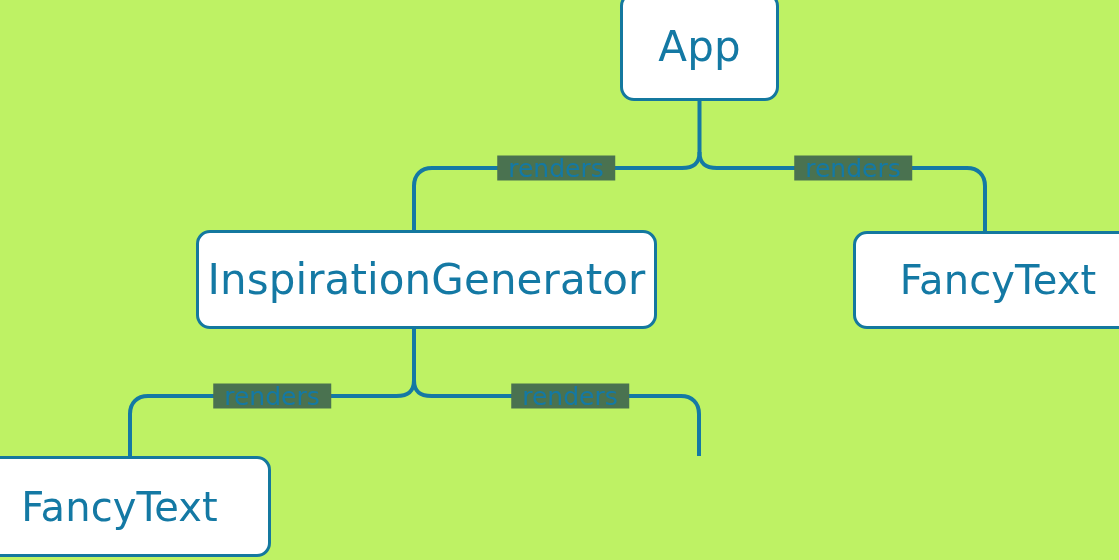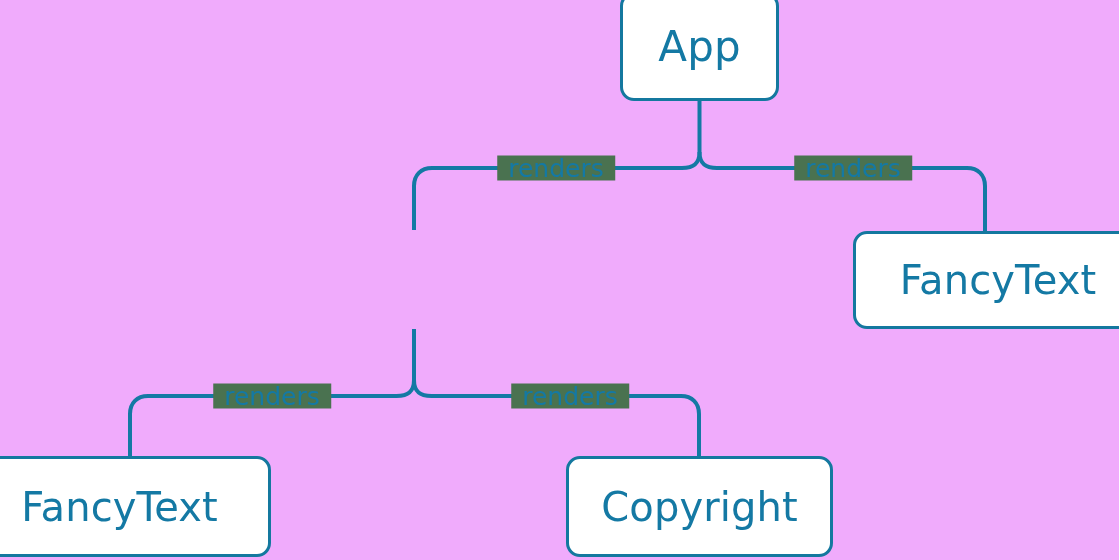--- a/index.html
+++ b/index.html
@@ -12,21 +12,21 @@
     height: 560px;
     overflow: hidden;
     background: #4a7250;
     font-family: "DejaVu Sans", "Liberation Sans", sans-serif;
   }
 
   #diagram-root {
     position: relative;
     width: 1119px;
     height: 560px;
-    background: #f0abfc;
+    background: #bef264;
   }
 
   #connector-layer {
     position: absolute;
     left: 0;
     top: 0;
     width: 1119px;
     height: 560px;
     pointer-events: none;
   }
@@ -107,32 +107,32 @@
       <path d="M 335 396 L 148 396 C 137 396, 130 403, 130 414 L 130 456"></path>
 
       <path d="M 493 396 L 681 396 C 692 396, 699 403, 699 414 L 699 456"></path>
     </g>
   </svg>
 
   <div class="node-box" id="node-app">
     <span class="node-label">App</span>
   </div>
 
+  <div class="node-box" id="node-inspiration">
+    <span class="node-label">InspirationGenerator</span>
+  </div>
 
   <div class="node-box" id="node-fancytext-right">
     <span class="node-label">FancyText</span>
   </div>
 
   <div class="node-box" id="node-fancytext-left">
     <span class="node-label">FancyText</span>
   </div>
 
-  <div class="node-box" id="node-copyright">
-    <span class="node-label">Copyright</span>
-  </div>
 
   <div class="edge-label" id="label-app-inspiration">renders</div>
 
   <div class="edge-label" id="label-app-fancytext">renders</div>
 
   <div class="edge-label" id="label-ig-fancytext">renders</div>
 
   <div class="edge-label" id="label-ig-copyright">renders</div>
 
 </div>

